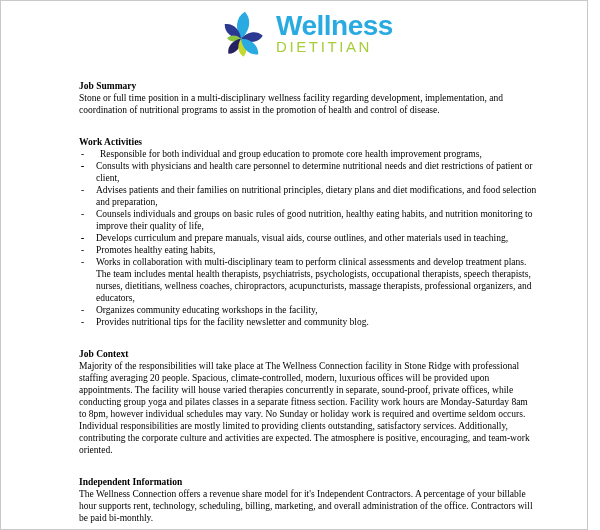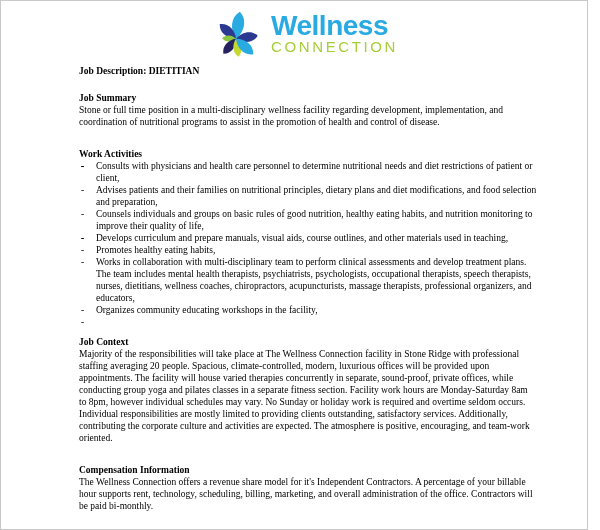--- a/index.html
+++ b/index.html
@@ -62,55 +62,54 @@
           <path transform="rotate(-48) scale(0.95)" d="M0 0 C-6.5 -7 -7.5 -18 0 -24 C7.5 -18 6.5 -7 0 0 Z" fill="#2B3990"></path>
           <path transform="rotate(82) scale(0.95)" d="M0 0 C-6.5 -7 -7.5 -18 0 -24 C7.5 -18 6.5 -7 0 0 Z" fill="#2B3990"></path>
           <path transform="rotate(-88) scale(0.6)" d="M0 0 C-6.5 -7 -7.5 -18 0 -24 C7.5 -18 6.5 -7 0 0 Z" fill="#8CC63F"></path>
           <path transform="rotate(-140) scale(0.85)" d="M0 0 C-6.5 -7 -7.5 -18 0 -24 C7.5 -18 6.5 -7 0 0 Z" fill="#262262"></path>
           <path transform="rotate(172) scale(0.78)" d="M0 0 C-6.5 -7 -7.5 -18 0 -24 C7.5 -18 6.5 -7 0 0 Z" fill="#C4D82E"></path>
           <path transform="rotate(132) scale(1.0)" d="M0 0 C-6.5 -7 -7.5 -18 0 -24 C7.5 -18 6.5 -7 0 0 Z" fill="#29ABE2"></path>
         </g>
       </svg>
       <div class="logo-text">
         <span class="brand-top">Wellness</span>
-        <span class="brand-bottom">CONNECTION</span>
+        <span class="brand-bottom">DIETITIAN</span>
       </div>
     </div>
   </div>
 
   <div class="content">
 
-    <p class="doc-title">Job Description: DIETITIAN</p>
 
     <div class="section">
       <p class="section-heading">Job Summary</p>
       <p>Stone or full time position in a multi-disciplinary wellness facility regarding development, implementation, and coordination of nutritional programs to assist in the promotion of health and control of disease.</p>
     </div>
 
     <div class="section">
       <p class="section-heading">Work Activities</p>
       <ul class="bullets">
-        <li><span class="dash">-</span></li>
+        <li><span class="dash">-</span><span class="bullet-text">Responsible for both individual and group education to promote core health improvement programs,</span></li>
         <li><span class="dash">-</span></li>
         <li><span class="dash">-</span><span class="bullet-text">Consults with physicians and health care personnel to determine nutritional needs and diet restrictions of patient or client,</span></li>
         <li><span class="dash">-</span><span class="bullet-text">Advises patients and their families on nutritional principles, dietary plans and diet modifications, and food selection and preparation,</span></li>
         <li><span class="dash">-</span><span class="bullet-text">Counsels individuals and groups on basic rules of good nutrition, healthy eating habits, and nutrition monitoring to improve their quality of life,</span></li>
         <li><span class="dash">-</span></li>
         <li><span class="dash">-</span><span class="bullet-text">Develops curriculum and prepare manuals, visual aids, course outlines, and other materials used in teaching,</span></li>
         <li><span class="dash">-</span><span class="bullet-text">Promotes healthy eating habits,</span></li>
         <li><span class="dash">-</span><span class="bullet-text">Works in collaboration with multi-disciplinary team to perform clinical assessments and develop treatment plans.  The team includes mental health therapists, psychiatrists, psychologists, occupational therapists, speech therapists, nurses, dietitians, wellness coaches, chiropractors, acupuncturists, massage therapists, professional organizers, and educators,</span></li>
         <li><span class="dash">-</span><span class="bullet-text">Organizes community educating workshops in the facility,</span></li>
-        <li><span class="dash">-</span></li>
+        <li><span class="dash">-</span><span class="bullet-text">Provides nutritional tips for the facility newsletter and community blog.</span></li>
       </ul>
     </div>
 
     <div class="section">
       <p class="section-heading">Job Context</p>
       <p>Majority of the responsibilities will take place at The Wellness Connection facility in Stone Ridge with professional staffing averaging 20 people. Spacious, climate-controlled, modern, luxurious offices will be provided upon appointments.  The facility will house varied therapies concurrently in separate, sound-proof, private offices, while conducting group yoga and pilates classes in a separate fitness section. Facility work hours are Monday-Saturday 8am to 8pm, however individual schedules may vary. No Sunday or holiday work is required and overtime seldom occurs. Individual responsibilities are mostly limited to providing clients outstanding, satisfactory services. Additionally, contributing the corporate culture and activities are expected. The atmosphere is positive, encouraging, and team-work oriented.</p>
     </div>
 
     <div class="section">
-      <p class="section-heading">Compensation Information</p>
+      <p class="section-heading">Independent Information</p>
       <p>The Wellness Connection offers a revenue share model for it's Independent Contractors.  A percentage of your billable hour supports rent, technology, scheduling, billing, marketing, and overall administration of the office. Contractors will be paid bi-monthly.</p>
     </div>
 
   </div>
 </div>
 
 </body></html>

